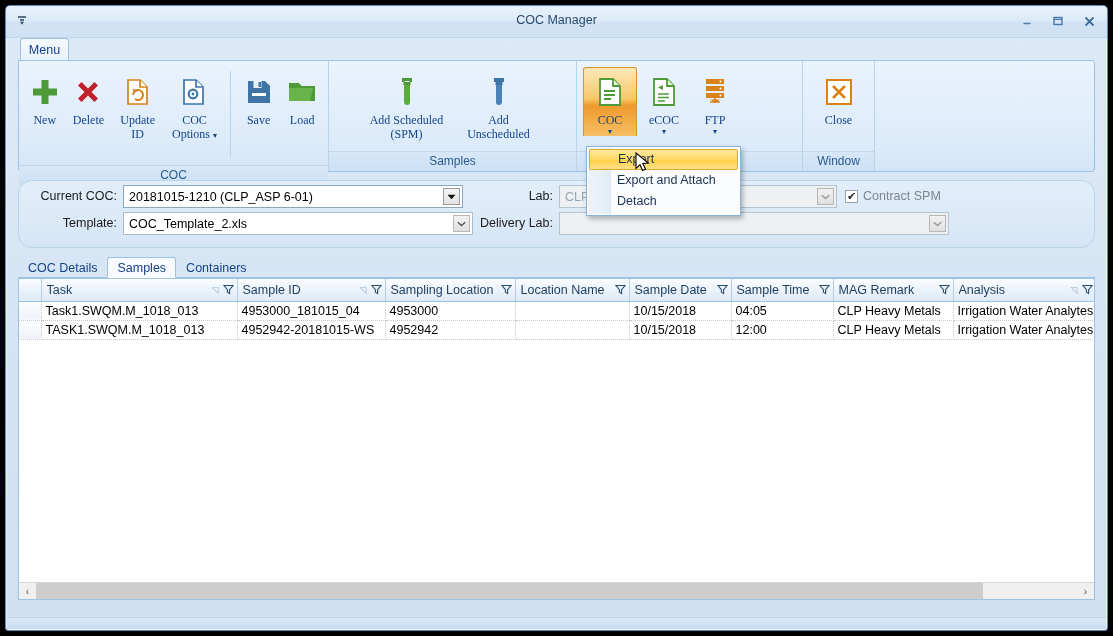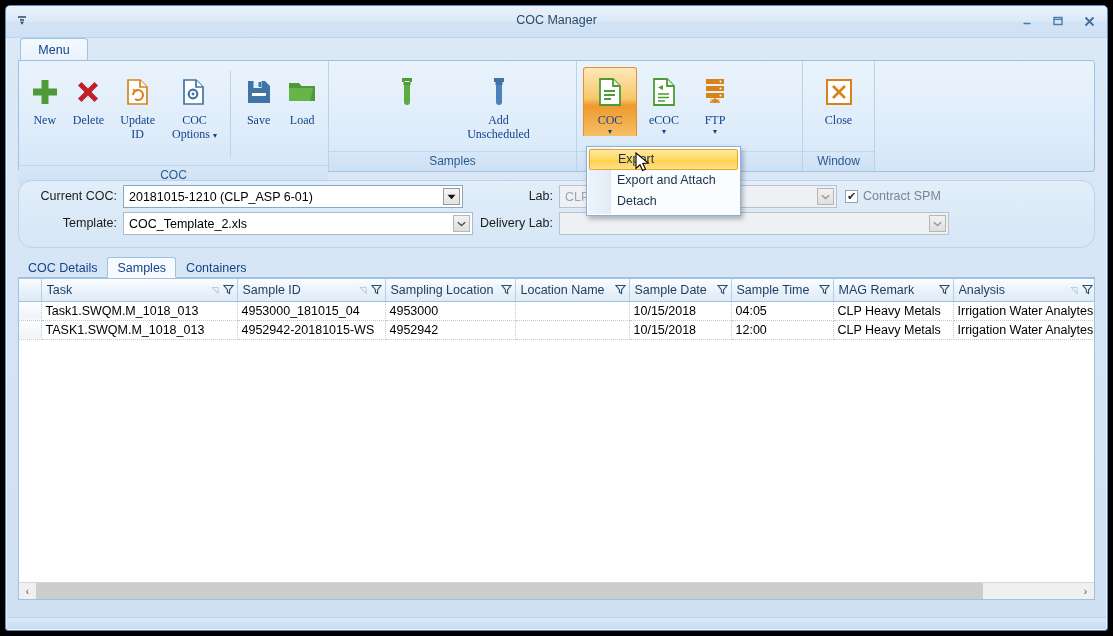--- a/index.html
+++ b/index.html
@@ -46,21 +46,21 @@
   }
   .wbtn svg { display: block; }
   
   .ribbon-tabs {
     position: relative; height: 22px;
     padding-left: 14px;
     background: transparent;
   }
   .rtab {
     position: absolute; left: 14px; top: 0;
-    width: 68px; height: 23px;
+    width: 49px; height: 23px;
     background: linear-gradient(180deg,#f4f9fe 0%, #e8f1fb 100%);
     border: 1px solid #9ec2e2;
     border-bottom: none;
     border-radius: 4px 4px 0 0;
     font-size: 12.5px; color: #15428b;
     text-align: center; line-height: 22px;
     cursor: pointer;
   }
   .ribbon {
     margin: 0 12px;
@@ -375,20 +375,21 @@
       <div class="rgroup-body" style="justify-content:center; padding-top:6px;">
         <div class="rbtn wide">
           <div class="ico">
             <svg width="22" height="32" viewBox="0 0 22 32">
                 <rect x="6" y="2" width="10" height="4" fill="#4d9a36"></rect>
                 <rect x="7.5" y="6" width="7" height="3" fill="#4d9a36"></rect>
                 <path d="M8 9h6v17a3 3 0 0 1-6 0z" fill="#5cab3e"></path>
                 <path d="M8.5 5.5h5" stroke="#fff" stroke-width="1"></path>
               </svg>
           </div>
+          <div class="lbl"><span>Add Scheduled</span><br><span>(SPM)</span></div>
         </div>
         <div class="rbtn wide">
           <div class="ico">
             <svg width="22" height="32" viewBox="0 0 22 32">
                 <rect x="6" y="2" width="10" height="4" fill="#3f74a6"></rect>
                 <rect x="7.5" y="6" width="7" height="3" fill="#3f74a6"></rect>
                 <path d="M8 9h6v17a3 3 0 0 1-6 0z" fill="#4b83b8"></path>
               </svg>
           </div>
           <div class="lbl"><span>Add</span><br><span>Unscheduled</span></div>

